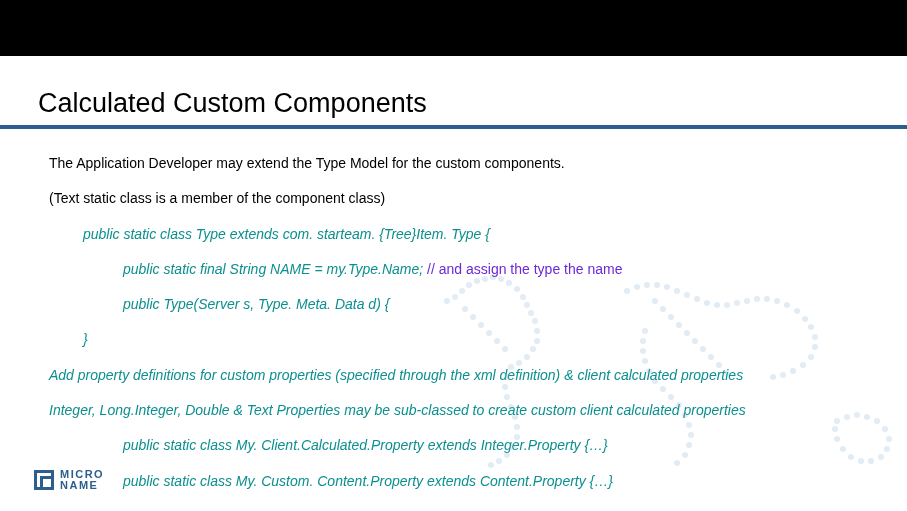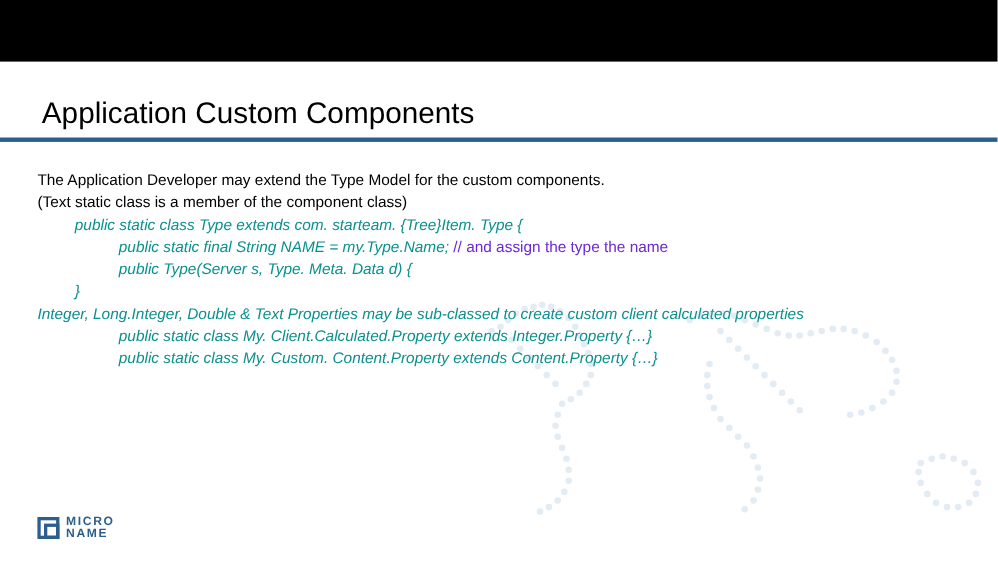--- a/index.html
+++ b/index.html
@@ -14,21 +14,21 @@
     border-bottom: 4px solid #2c5f8d;
     margin-bottom: 24px;
   }
 
   .content {
     padding: 0 26px 0 34px;
     font-size: 14px;
     line-height: 1.45;
     color: #000;
   }
-  .content p { margin: 0; }
+  .content p { margin: 15px; }
   .i1 { padding-left: 34px; }
   .i2 { padding-left: 74px; }
   .teal { color: #0b8f8f; font-style: italic; }
   .orange { color: #6d28d9; text-align: center; }
 
   
   .worldmap {
     position: absolute;
     right: -40px;
     bottom: -30px;
@@ -83,31 +83,32 @@
   
   .topbar { position: absolute; top: 0; left: 0; right: 0; height: 56px; background: #000; }
 </style>
 </head>
 <body>
 
 <div class="slide">
 
   <div class="topbar"></div>
 
-  <h1 class="title">Application Custom Components</h1>
+  <h1 class="title">Calculated Custom Components</h1>
 
   <div class="content">
     <p>The Application Developer may extend the Type Model for the custom components.</p>
     <p>(Text static class is a member of the component class)</p>
     <p class="i1 teal">public static class Type extends com. starteam. {Tree}Item. Type  {</p>
     <p class="i2">
       <span class="teal">public static final String NAME = my.Type.Name; </span><span class="orange">// and assign the type the name</span>
     </p>
     <p class="i2 teal">public Type(Server s, Type. Meta. Data d) {</p>
     <p class="i1 teal">}</p>
+    <p class="teal">Add property definitions for custom properties (specified through the xml definition)  &amp; client calculated properties</p>
     <p class="teal">Integer, Long.Integer, Double &amp; Text Properties may be sub-classed to create custom client calculated properties</p>
     <p class="i2 teal">public static class My. Client.Calculated.Property extends Integer.Property {…}</p>
     <p class="i2 teal">public static class My. Custom. Content.Property extends Content.Property {…}</p>
   </div>
 
   <div class="worldmap">
     <svg viewBox="0 0 560 320">
       <g fill="#7faad0">
         <circle cx="60" cy="80" r="3"></circle>
           <circle cx="68" cy="76" r="3"></circle>

